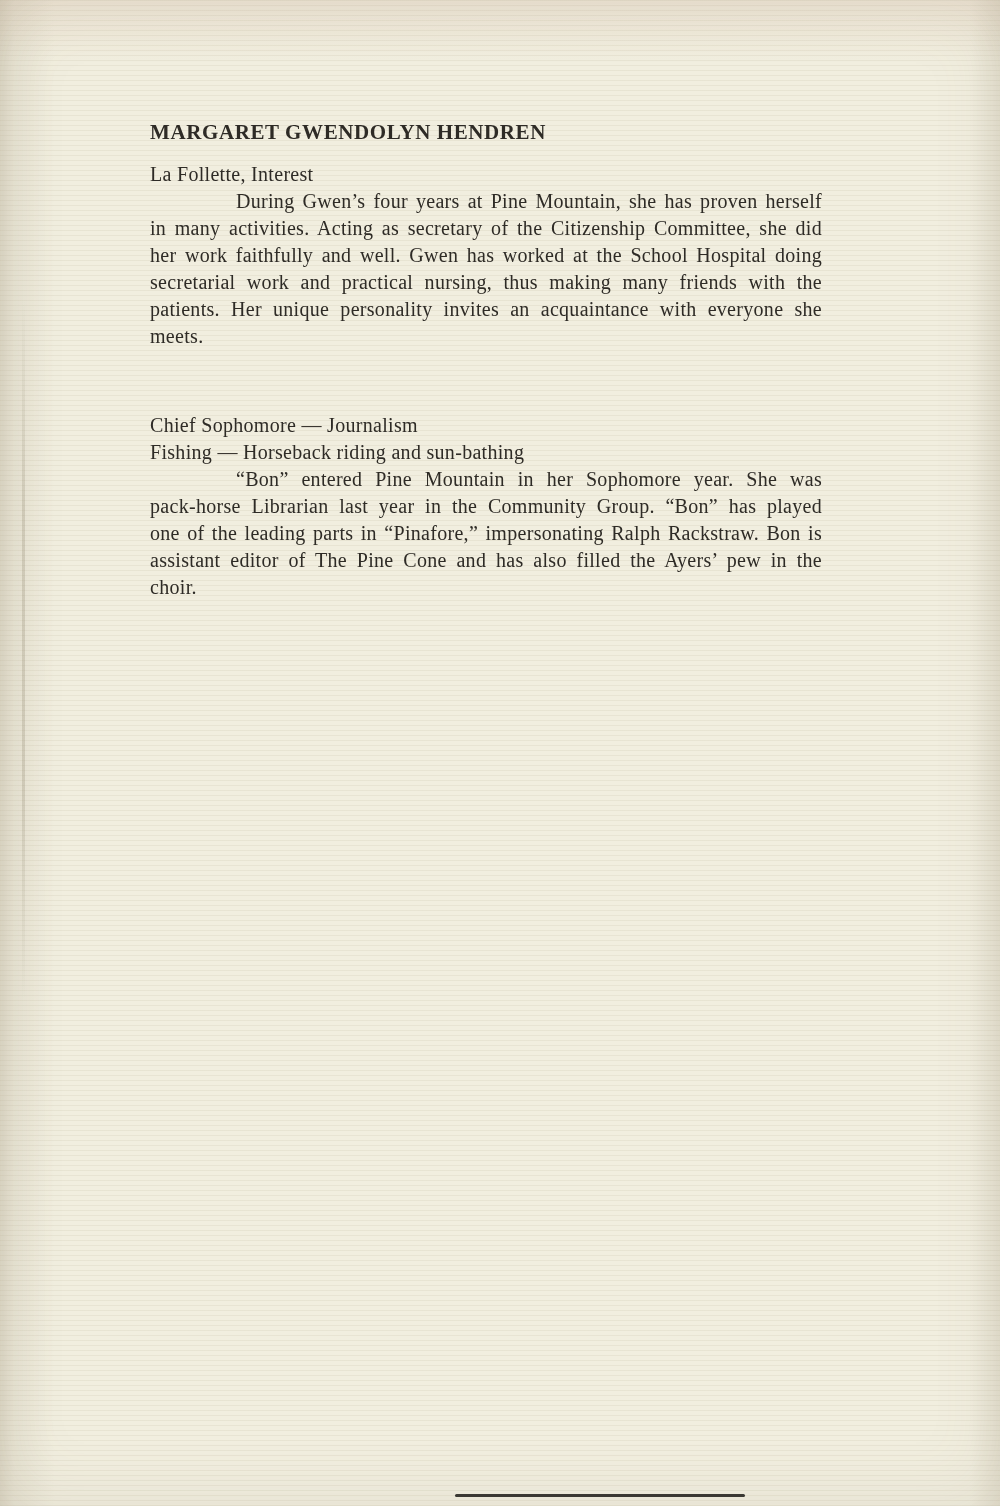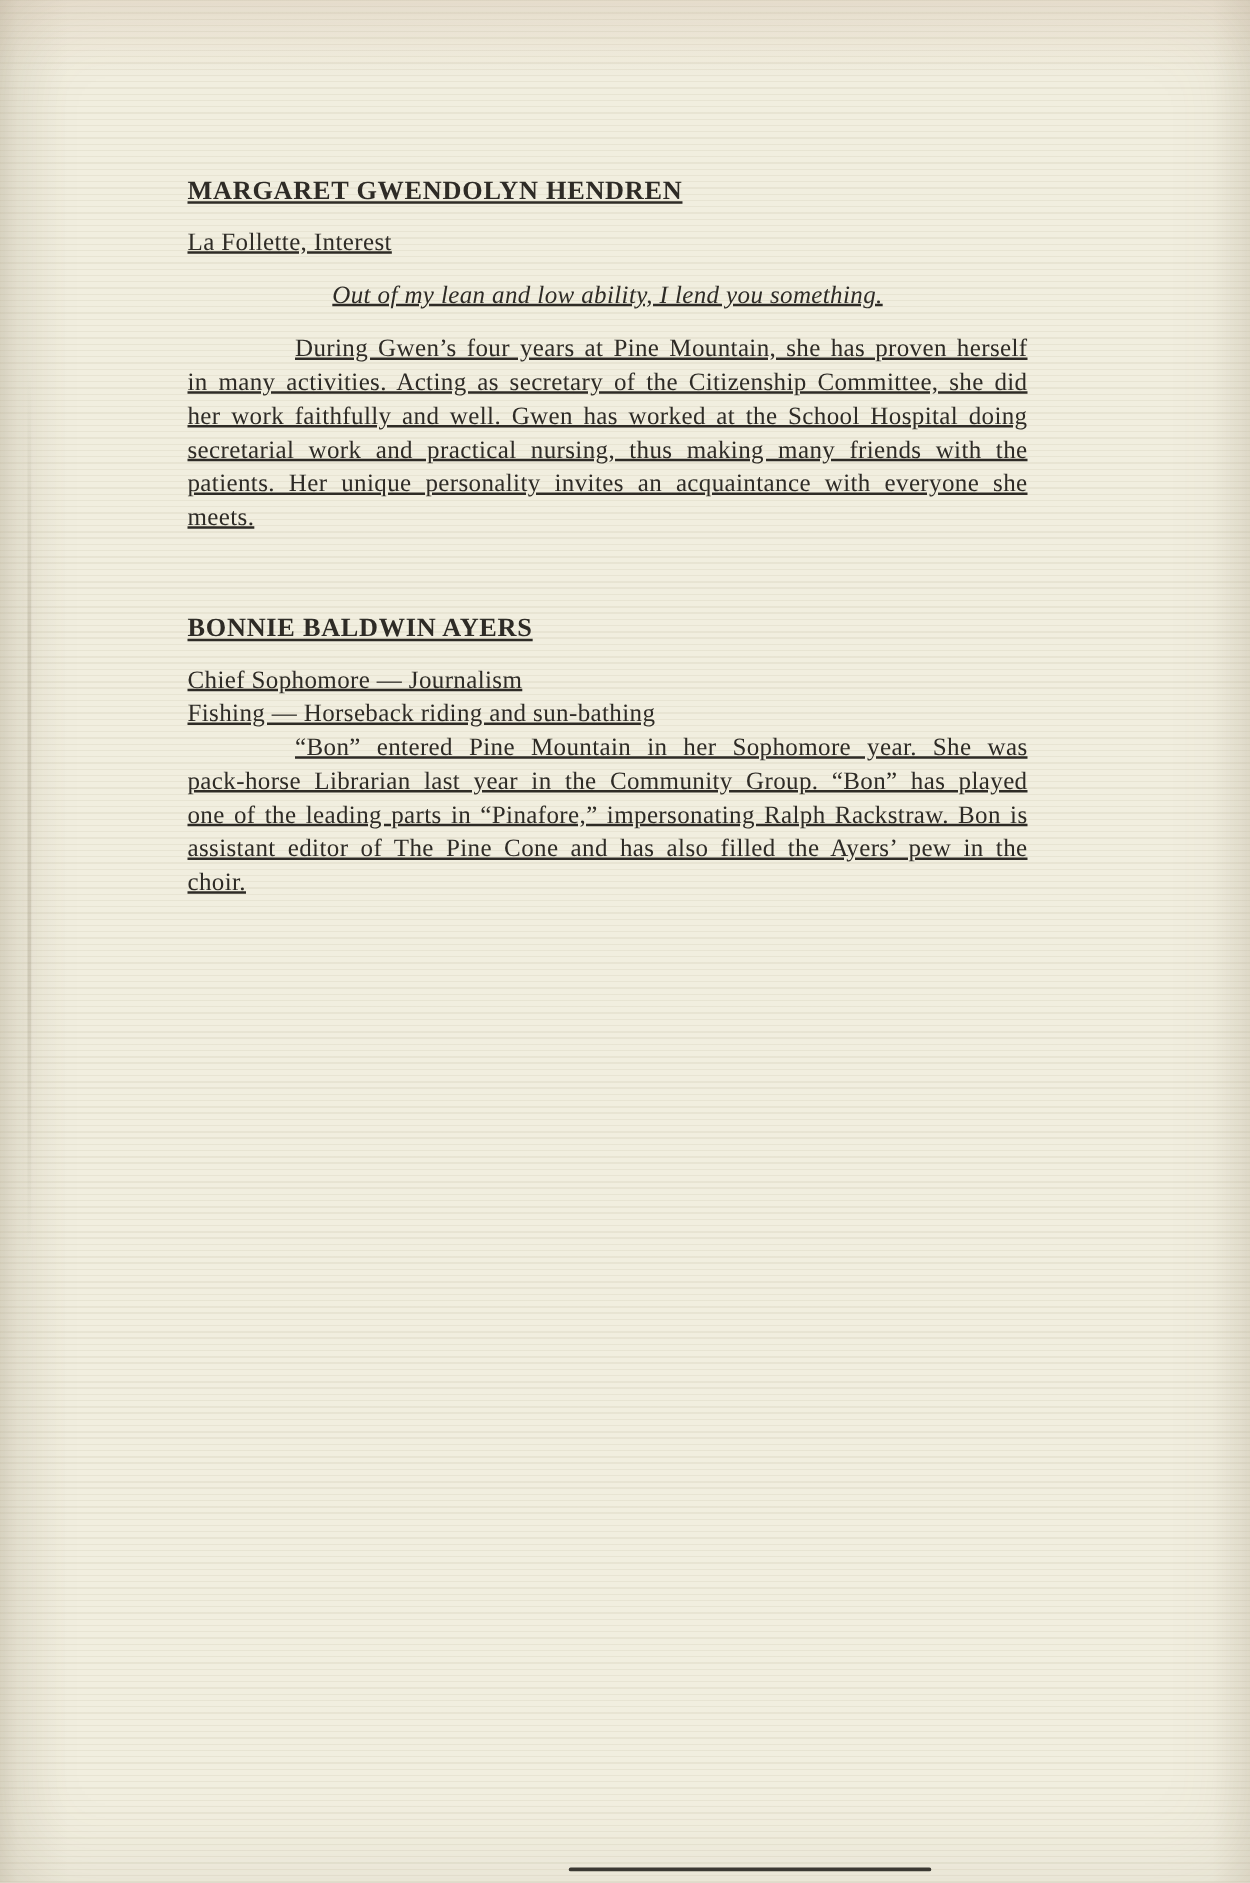--- a/index.html
+++ b/index.html
@@ -30,23 +30,22 @@
         rgba(214,180,160,0.18) 0px,
         rgba(0,0,0,0) 60px);
     box-shadow: inset 0 0 70px rgba(120,108,84,0.12);
     overflow: hidden;
     font-family: "Liberation Serif", "DejaVu Serif", serif;
     color: #2e2b26;
   }
   .content {
     position: absolute;
     left: 150px;
-    top: 140px;
+    top: 120px;
     width: 672px;
-    text-decoration: underline;
   }
   .entry { margin: 0; }
   .entry + .entry { margin-top: 62px; }
   .entry-heading {
     font-size: 21px;
     font-weight: bold;
     letter-spacing: 0.6px;
     margin: 0 0 16px 0;
   }
   .detail-line {
@@ -97,26 +96,24 @@
 </head>
 <body>
 
 <div class="scan-page">
 
   <div class="content">
 
     <section class="entry">
       <h2 class="entry-heading">MARGARET GWENDOLYN HENDREN</h2>
       <p class="detail-line">La Follette, Interest</p>
-      <p class="motto">Out of my lean and low ability, I lend you something.</p>
       <p class="bio">During Gwen’s four years at Pine Mountain, she has proven herself in many activities. Acting as secretary of the Citizenship Committee, she did her work faithfully and well. Gwen has worked at the School Hospital doing secretarial work and practical nursing, thus making many friends with the patients. Her unique personality invites an acquaintance with everyone she meets.</p>
     </section>
 
     <section class="entry">
-      <h2 class="entry-heading">BONNIE BALDWIN AYERS</h2>
       <p class="detail-line">Chief Sophomore — Journalism</p>
       <p class="detail-line">Fishing — Horseback riding and sun-bathing</p>
       <p class="bio">“Bon” entered Pine Mountain in her Sophomore year. She was pack-horse Librarian last year in the Community Group. “Bon” has played one of the leading parts in “Pinafore,” impersonating Ralph Rackstraw. Bon is assistant editor of The Pine Cone and has also filled the Ayers’ pew in the choir.</p>
     </section>
 
   </div>
 
   <div class="left-binding-streak"></div>
   <div class="bottom-edge-artifact"></div>
 

